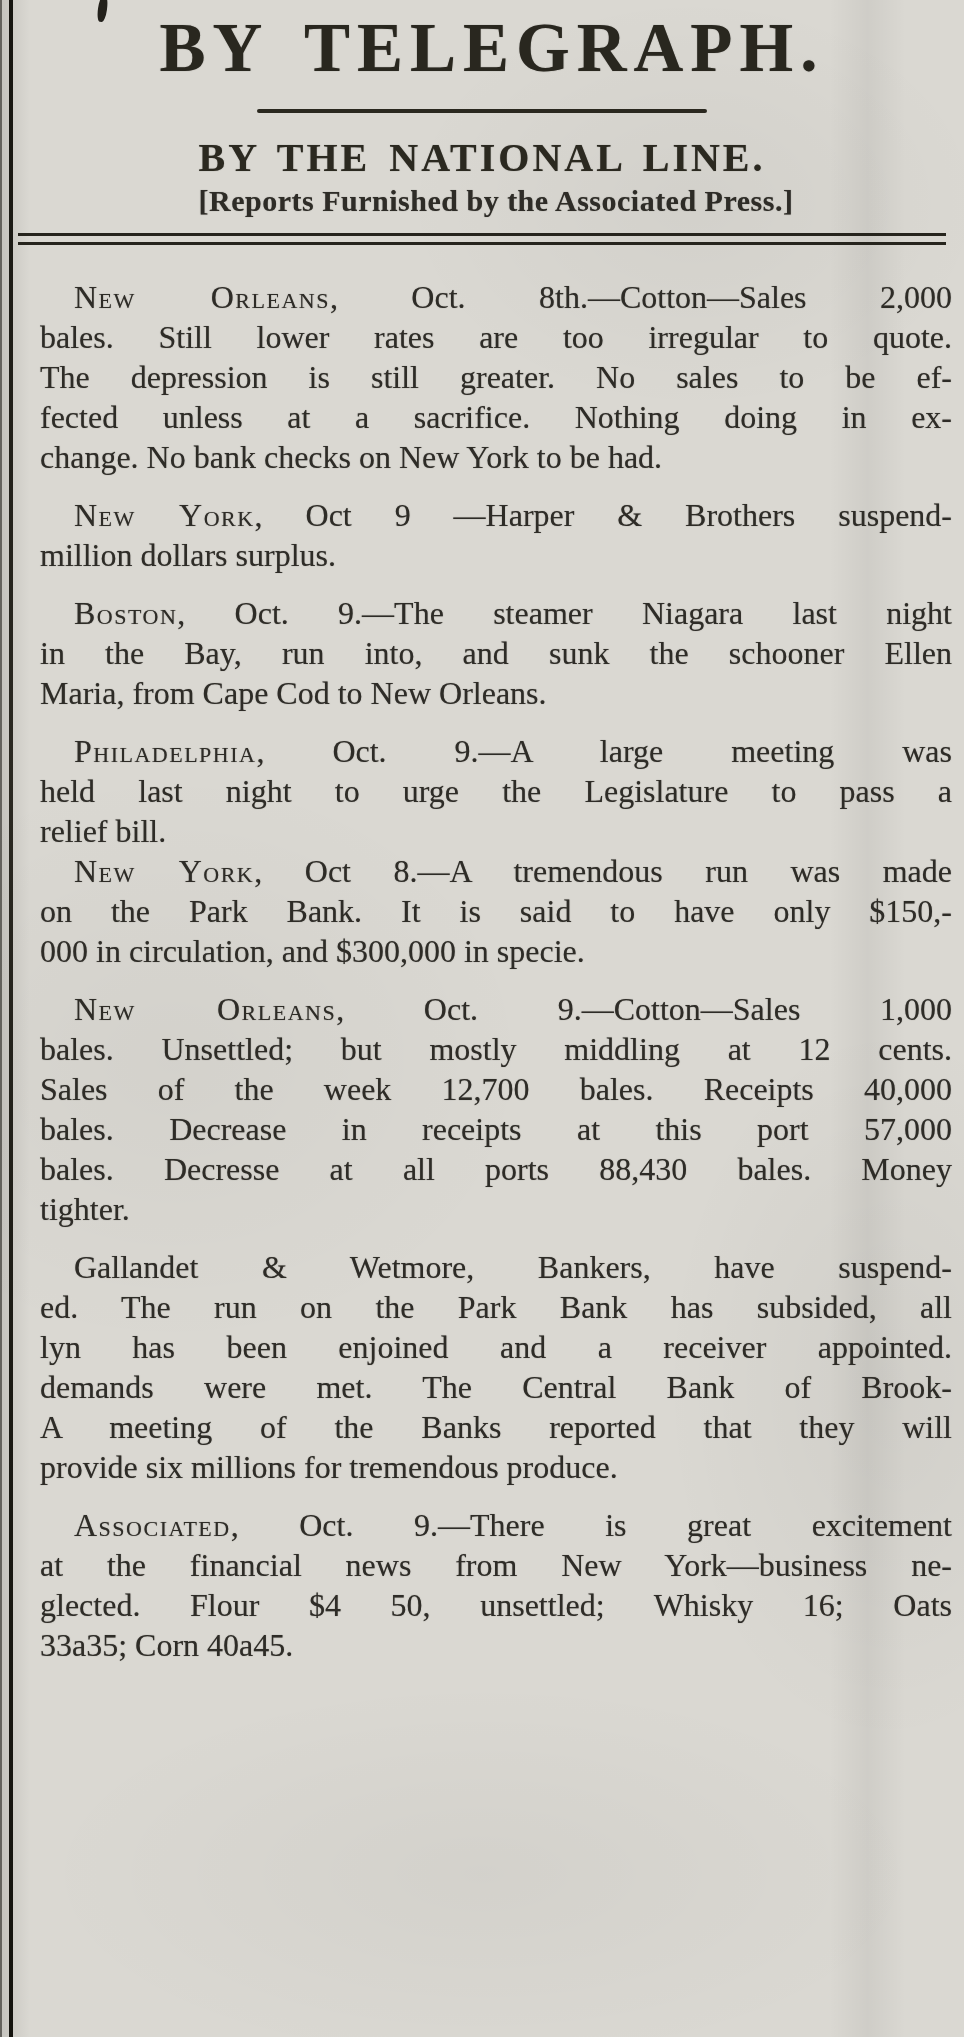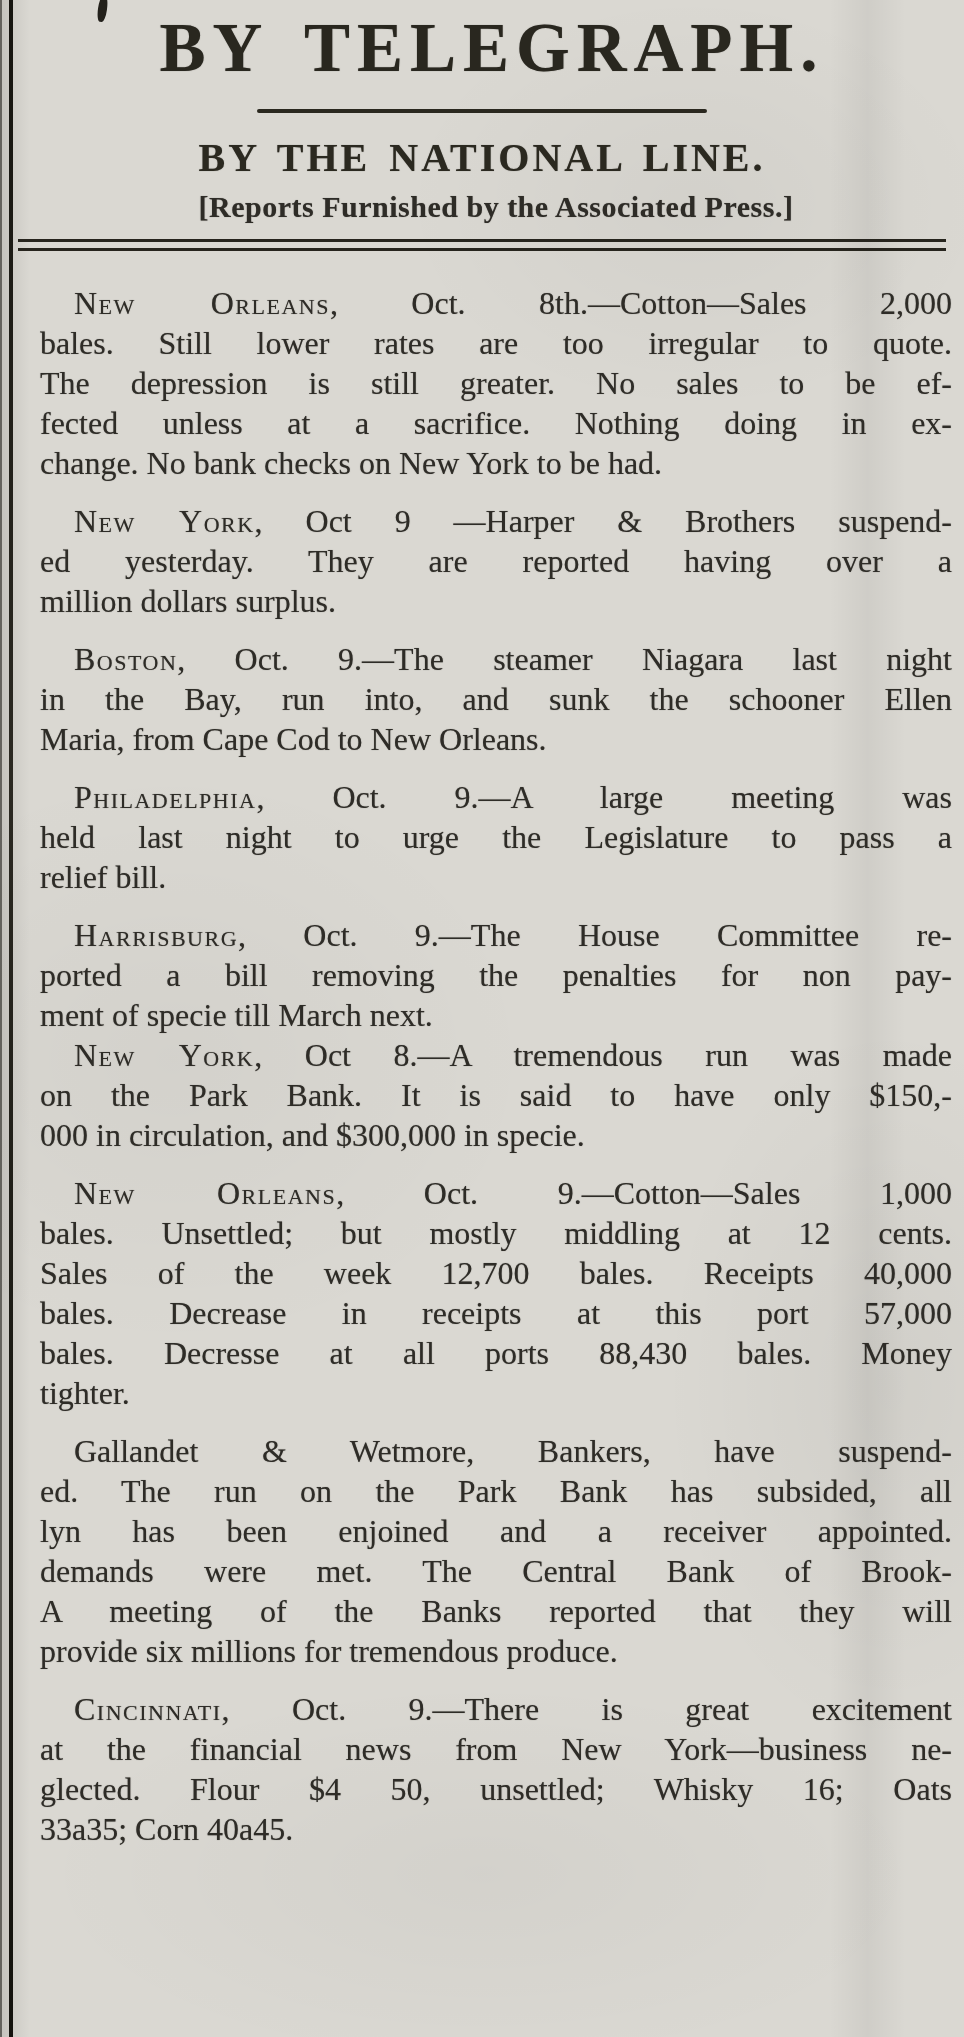--- a/index.html
+++ b/index.html
@@ -40,21 +40,21 @@
   }
   .title-rule {
     width: 450px; height: 4px; margin: 26px auto 0;
     background: #2a281f; border-radius: 2px;
   }
   .subtitle {
     margin-top: 21px; font-size: 40px; font-weight: bold;
     letter-spacing: 3px; word-spacing: 6px; color: #2b2920;
   }
   .credit {
-    margin-top: 9px; font-size: 30px; font-weight: bold; letter-spacing: 0.5px; padding-left: 28px;
+    margin-top: 3px; font-size: 30px; font-weight: bold; letter-spacing: 0.5px; padding-left: 28px;
   }
   .double-rule {
     margin: 15px auto 0; width: 928px; height: 6px;
     border-top: 3px solid #26241d; border-bottom: 3px solid #26241d;
   }
   .article {
     margin-top: 32px; padding: 0 12px 0 40px;
     font-size: 32px; line-height: 40px;
   }
   .para { margin-top: 18px; }
@@ -83,37 +83,31 @@
   <div class="article">
       <div class="para">
         <div class="line first"><span class="dateline">New Orleans</span>, Oct. 8th.—Cotton—Sales 2,000</div>
         <div class="line">bales. Still lower rates are too irregular to quote.</div>
         <div class="line">The depression is still greater. No sales to be ef-</div>
         <div class="line">fected unless at a sacrifice. Nothing doing in ex-</div>
         <div class="line last">change. No bank checks on New York to be had.</div>
       </div>
       <div class="para">
         <div class="line first"><span class="dateline">New York</span>, Oct 9 —Harper &amp; Brothers suspend-</div>
-        <div class="line">ed yesterday. They are reported having over a</div>
         <div class="line last">million dollars surplus.</div>
       </div>
       <div class="para">
         <div class="line first"><span class="dateline">Boston</span>, Oct. 9.—The steamer Niagara last night</div>
         <div class="line">in the Bay, run into, and sunk the schooner Ellen</div>
         <div class="line last">Maria, from Cape Cod to New Orleans.</div>
       </div>
       <div class="para">
         <div class="line first"><span class="dateline">Philadelphia</span>, Oct. 9.—A large meeting was</div>
         <div class="line">held last night to urge the Legislature to pass a</div>
         <div class="line last">relief bill.</div>
-      </div>
-      <div class="para">
-        <div class="line first"><span class="dateline">Harrisburg</span>, Oct. 9.—The House Committee re-</div>
-        <div class="line">ported a bill removing the penalties for non pay-</div>
-        <div class="line last">ment of specie till March next.</div>
       </div>
       <div class="para tight">
         <div class="line first"><span class="dateline">New York</span>, Oct 8.—A tremendous run was made</div>
         <div class="line">on the Park Bank. It is said to have only $150,-</div>
         <div class="line last">000 in circulation, and $300,000 in specie.</div>
       </div>
       <div class="para">
         <div class="line first"><span class="dateline">New Orleans</span>, Oct. 9.—Cotton—Sales 1,000</div>
         <div class="line">bales. Unsettled; but mostly middling at 12 cents.</div>
         <div class="line">Sales of the week 12,700 bales. Receipts 40,000</div>
@@ -123,19 +117,19 @@
       </div>
       <div class="para">
         <div class="line first">Gallandet &amp; Wetmore, Bankers, have suspend-</div>
         <div class="line">ed. The run on the Park Bank has subsided, all</div>
         <div class="line">lyn has been enjoined and a receiver appointed.</div>
         <div class="line">demands were met. The Central Bank of Brook-</div>
         <div class="line">A meeting of the Banks reported that they will</div>
         <div class="line last">provide six millions for tremendous produce.</div>
       </div>
       <div class="para">
-        <div class="line first"><span class="dateline">Cincinnati</span>, Oct. 9.—There is great excitement</div>
+        <div class="line first"><span class="dateline">Associated</span>, Oct. 9.—There is great excitement</div>
         <div class="line">at the financial news from New York—business ne-</div>
         <div class="line">glected. Flour $4 50, unsettled; Whisky 16; Oats</div>
         <div class="line last">33a35; Corn 40a45.</div>
       </div>
     </div>
 </div>
 
 </body></html>

